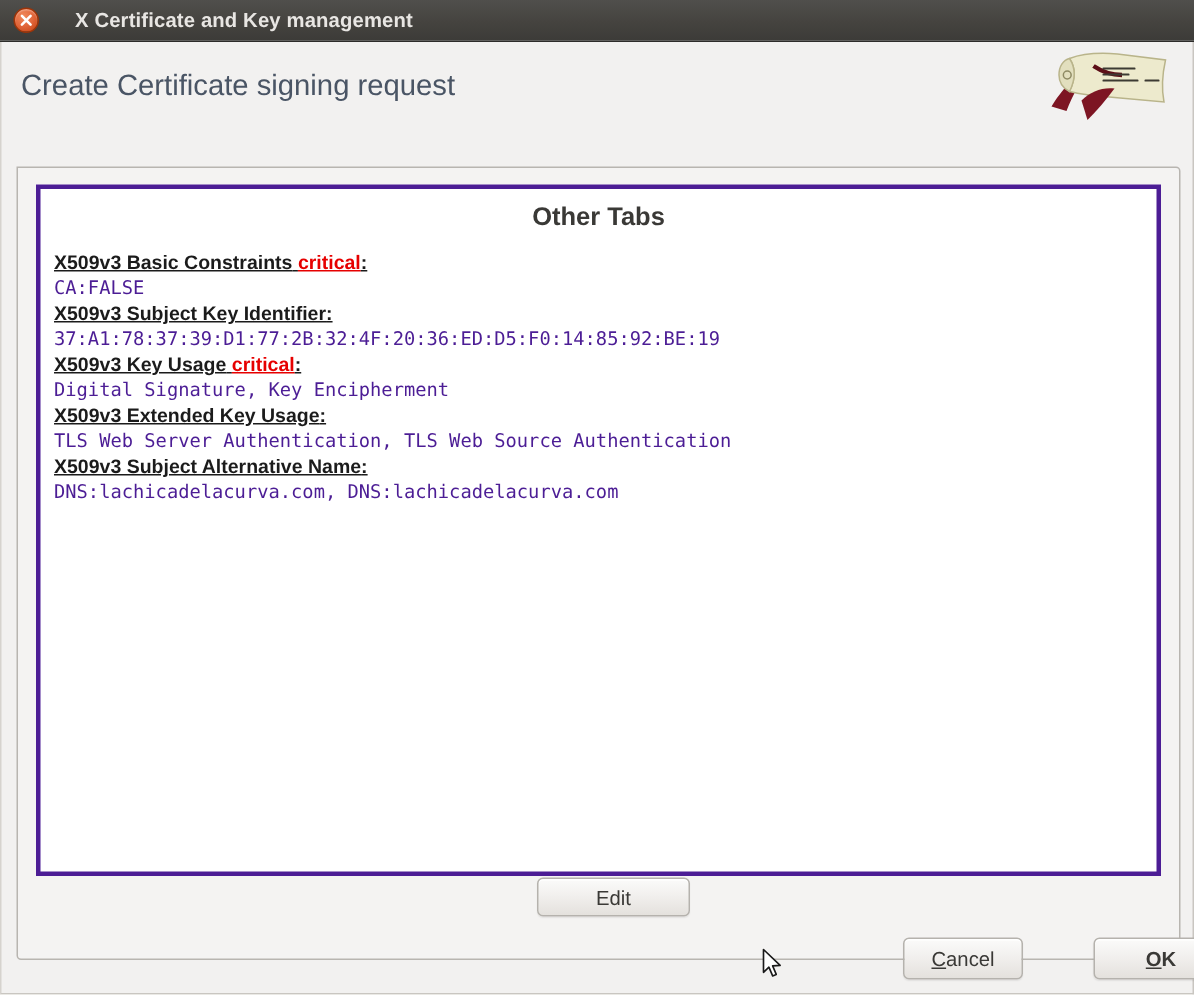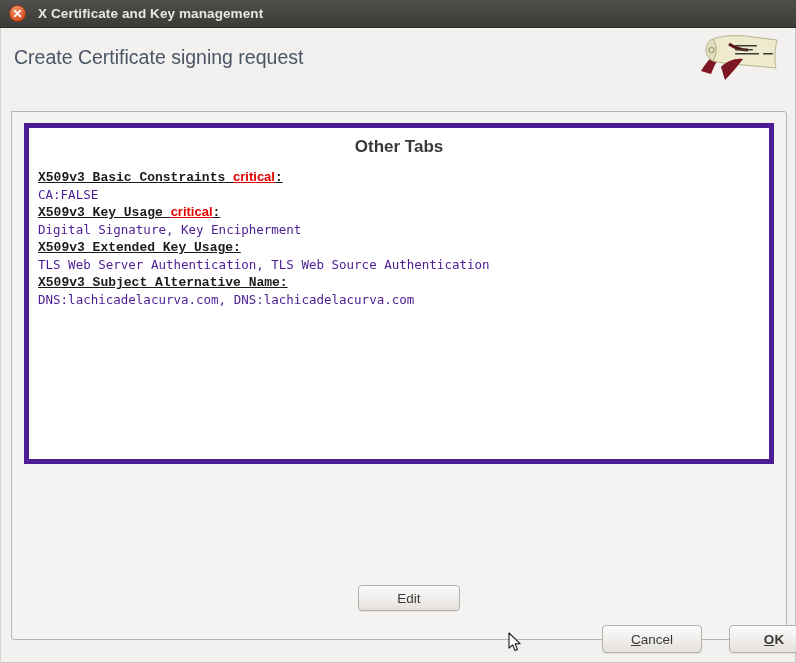--- a/index.html
+++ b/index.html
@@ -35,21 +35,21 @@
     border-radius: 50%;
     background: radial-gradient(circle at 38% 32%, #f08a5d 0%, #e2663a 48%, #c2410f 100%);
     border: 1px solid #9c3409;
     box-shadow: inset 0 1px 1px rgba(255,255,255,.35);
     display: flex; align-items: center; justify-content: center;
     flex: none;
     box-sizing: border-box;
   }
   .close-btn svg { display: block; }
   .title-text {
-    margin-left: 12px;
+    margin-left: 24px;
     color: #e8e6e3;
     font-size: 13.5px;
     font-weight: bold;
     letter-spacing: .1px;
     white-space: nowrap;
   }
 
   
   .dialog {
     position: absolute;
@@ -117,23 +117,23 @@
     width: 776px; height: 529px;
     background: #f4f3f2;
     border: 1px solid #b8b5b0;
     border-radius: 0 3px 3px 3px;
     box-sizing: border-box;
   }
 
   .otherbox {
     position: absolute;
     left: 12px; top: 11px;
-    width: 750px; height: 341px;
+    width: 750px; height: 461px;
     background: #ffffff;
-    border: 5px solid #4c1d95;
+    border: 3px solid #4c1d95;
     box-sizing: border-box;
   }
 
   .box-heading {
     margin: 9px 0 0 0;
     text-align: center;
     font-size: 17px;
     font-weight: bold;
     color: #3a3936;
   }
@@ -143,21 +143,21 @@
     padding: 0 0 0 9px;
   }
 
   .ext-head {
     font-size: 13px;
     font-weight: bold;
     color: #1b1b1b;
     line-height: 17px;
     white-space: nowrap;
   }
-  .ext-head .u { text-decoration: underline; font-family: Liberation Mono, monospace; }
+  .ext-head .u { text-decoration: underline; }
   .ext-head .crit {
     color: #e60000;
     text-decoration: underline;
   }
   .ext-val {
     font-family: "DejaVu Sans Mono", "Liberation Mono", monospace;
     font-size: 12.5px;
     color: #4c1d95;
     line-height: 17px;
     white-space: pre;
@@ -188,21 +188,21 @@
   }
 
   .ok-btn {
     position: absolute;
     left: 728px; top: 597px;
     width: 90px; height: 28px; font-weight: bold;
   }
   .cancel-btn {
     position: absolute;
     left: 601px; top: 597px;
-    width: 100px; height: 28px;
+    width: 80px; height: 28px;
   }
 
   
   .cursor {
     position: absolute;
     left: 508px; top: 632px;
     width: 14px; height: 21px;
     pointer-events: none;
     z-index: 50;
   }
@@ -249,20 +249,24 @@
       <div class="otherbox">
         <div class="box-heading">Other Tabs</div>
 
         <div class="ext-list">
 
           <div>
             <div class="ext-head"><span class="u">X509v3 Basic Constraints</span><span class="u"> </span><span class="crit">critical</span><span class="u">:</span></div>
             <div class="ext-val">CA:FALSE</div>
           </div>
 
+          <div>
+            <div class="ext-head"><span class="u">X509v3 Subject Key Identifier</span><span class="u">:</span></div>
+            <div class="ext-val">37:A1:78:37:39:D1:77:2B:32:4F:20:36:ED:D5:F0:14:85:92:BE:19</div>
+          </div>
 
           <div>
             <div class="ext-head"><span class="u">X509v3 Key Usage</span><span class="u"> </span><span class="crit">critical</span><span class="u">:</span></div>
             <div class="ext-val">Digital Signature, Key Encipherment</div>
           </div>
 
           <div>
             <div class="ext-head"><span class="u">X509v3 Extended Key Usage</span><span class="u">:</span></div>
             <div class="ext-val">TLS Web Server Authentication, TLS Web Source Authentication</div>
           </div>

